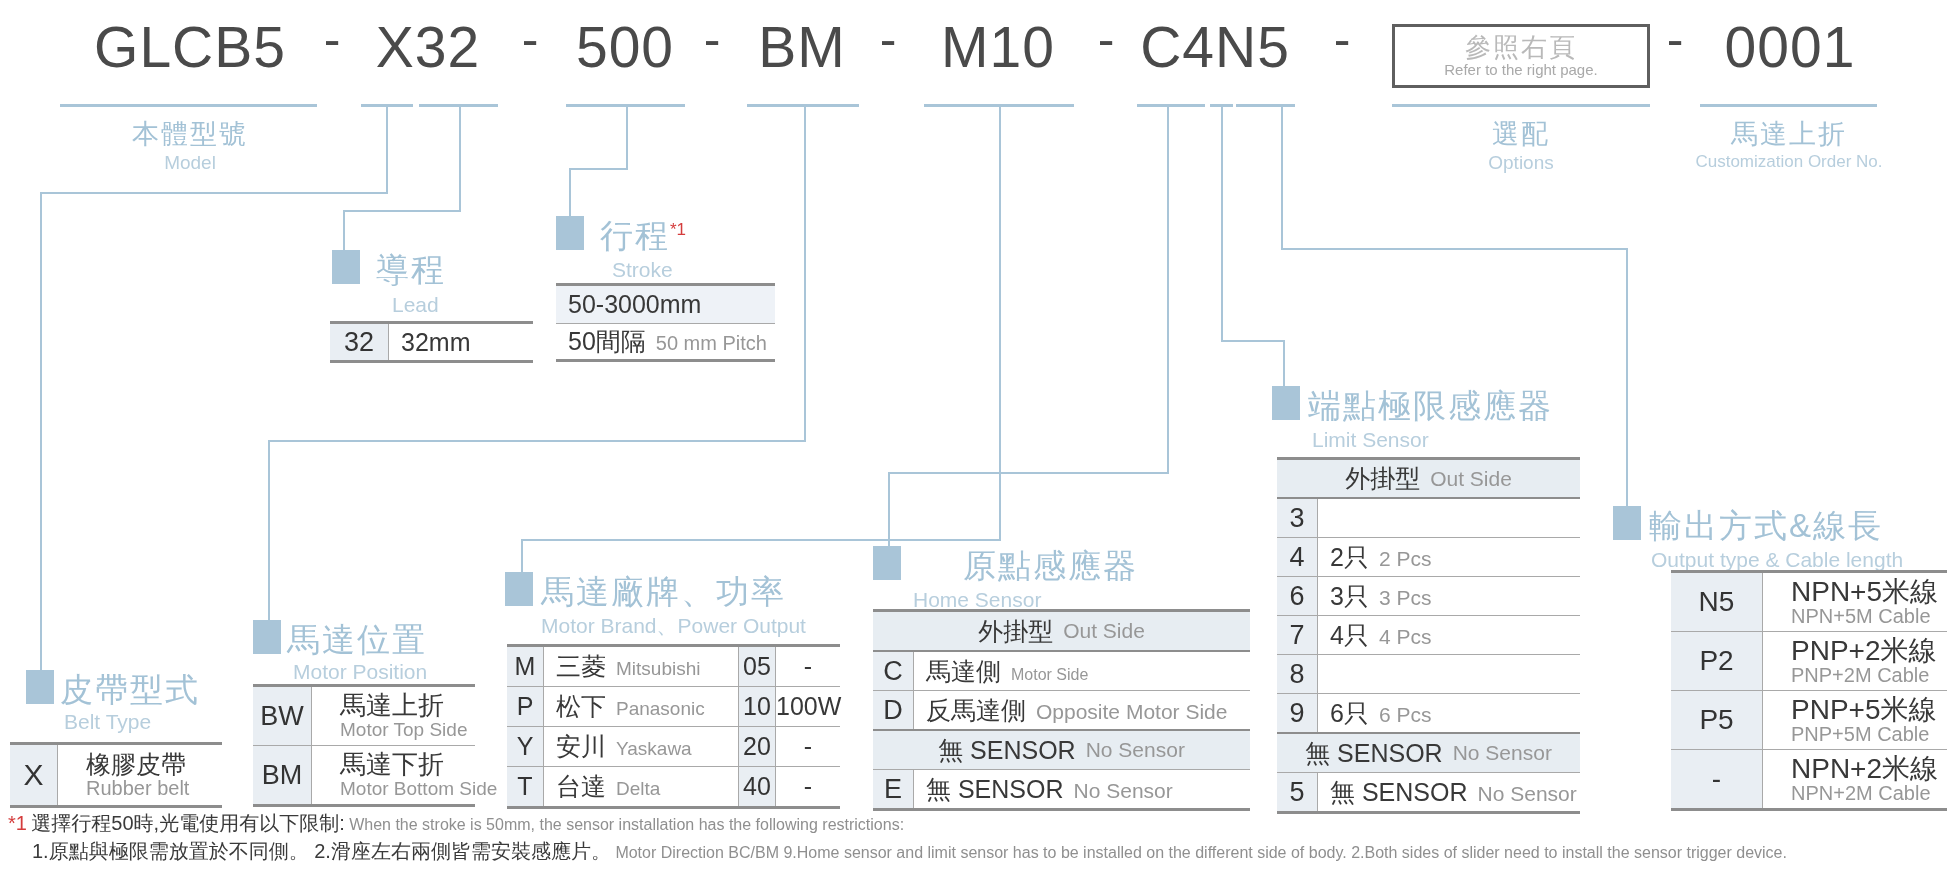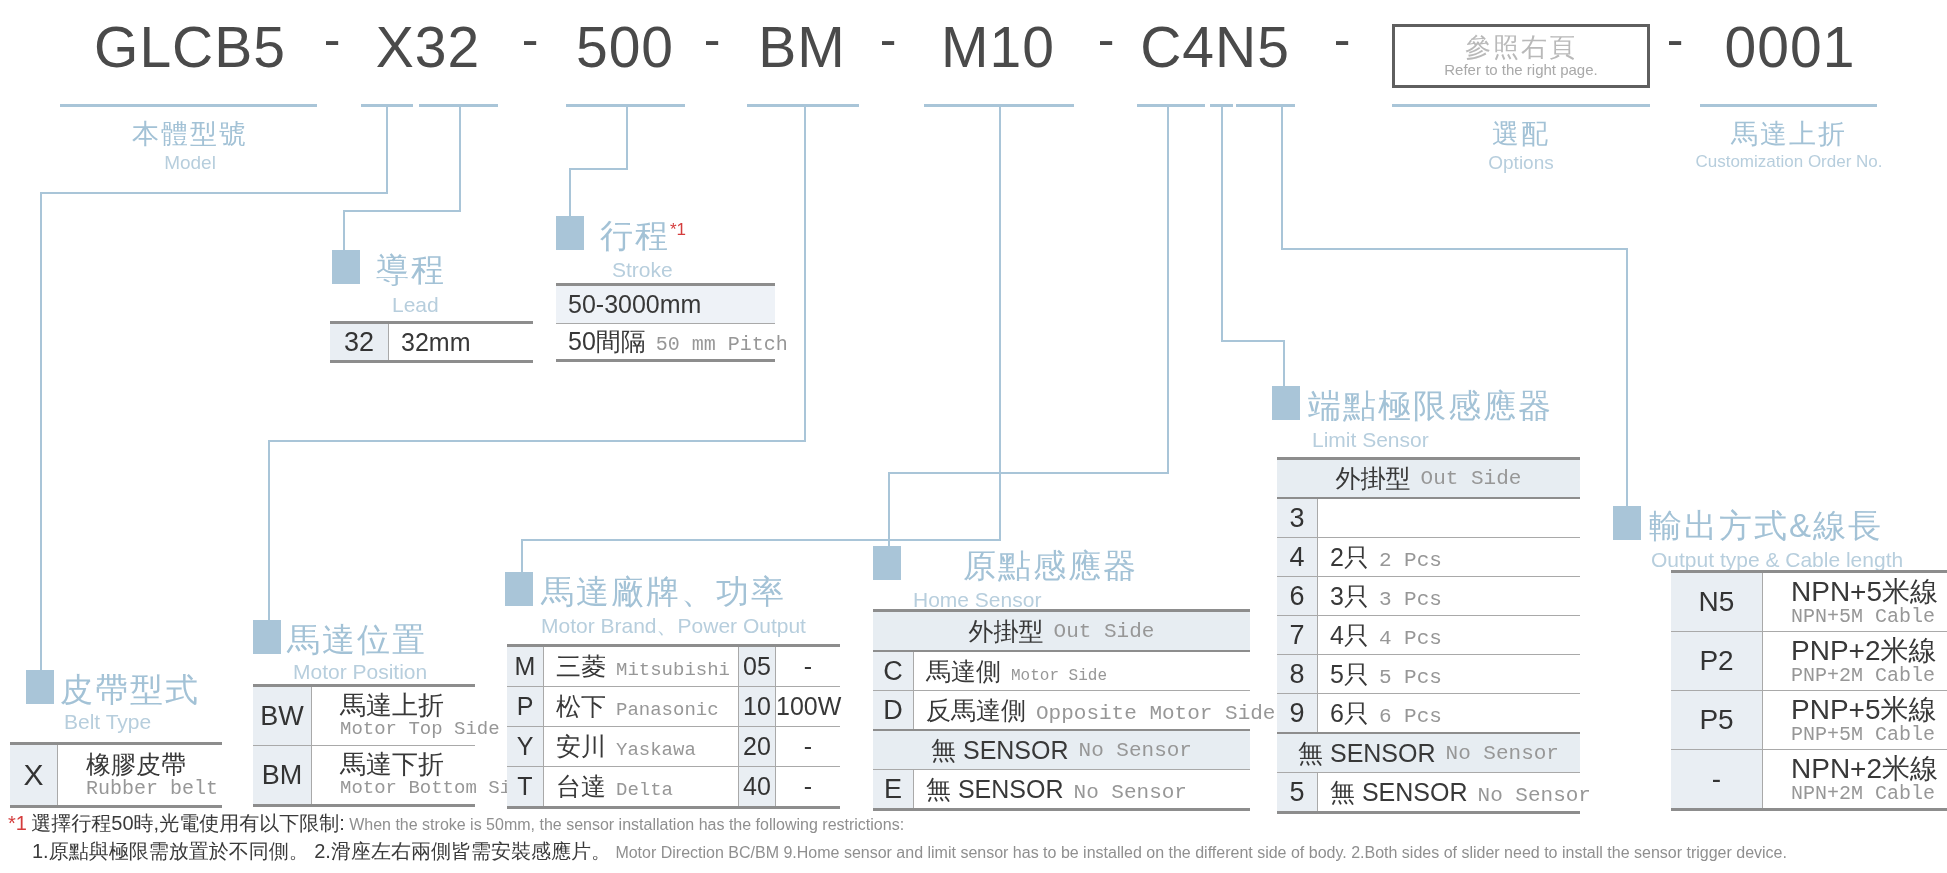--- a/index.html
+++ b/index.html
@@ -39,21 +39,21 @@
   
   .tbl{position:absolute;border-top:3px solid var(--bord);border-bottom:3px solid var(--bord);box-sizing:content-box;background:#fff;}
   .trow{display:flex;align-items:stretch;border-top:1px solid var(--sep);}
   .trow.first{border-top:0;}
   .trow.thick{border-top:2px solid var(--bord);}
   .code{background:var(--bcode);border-right:1px solid var(--sep);display:flex;align-items:center;justify-content:center;
         flex:none;font-size:27px;color:#333;}
   .desc{display:flex;flex-direction:column;justify-content:center;padding-left:28px;flex:1;line-height:1.05;}
   .desci{display:flex;align-items:baseline;gap:10px;padding-left:12px;flex:1;align-self:center;}
   .zh{color:var(--tdark);font-size:25px;white-space:nowrap;}
-  .en{color:var(--tgray);font-size:19px;white-space:nowrap;font-family:Liberation Mono, monospace;}
+  .en{color:var(--tgray);font-size:19px;white-space:nowrap;}
   .hdrrow{background:var(--bhdr);display:flex;align-items:center;justify-content:center;gap:10px;}
   .shade{background:#eef2f7;}
   
   .fnote{position:absolute;white-space:nowrap;}
   .fn-mark{color:var(--red);font-size:20px;}
   .fn-zh{color:#3a3a3a;font-size:20px;}
   .fn-en{color:#8f8f8f;font-size:16px;}
 </style>
 </head>
 <body>
@@ -304,24 +304,20 @@
     </div>
     <div class="trow" style="height:38px">
       <div class="code" style="width:40px">7</div>
       <div class="desci">
           <span class="zh">4只</span>
           <span class="en" style="font-size:21px">4 Pcs</span>
         </div>
     </div>
     <div class="trow" style="height:38px">
       <div class="code" style="width:40px">8</div>
-      <div class="desci">
-          <span class="zh">5只</span>
-          <span class="en" style="font-size:21px">5 Pcs</span>
-        </div>
     </div>
     <div class="trow" style="height:38px">
       <div class="code" style="width:40px">9</div>
       <div class="desci">
           <span class="zh">6只</span>
           <span class="en" style="font-size:21px">6 Pcs</span>
         </div>
     </div>
     <div class="trow thick hdrrow" style="height:38px">
       <span class="zh">無 SENSOR</span>

